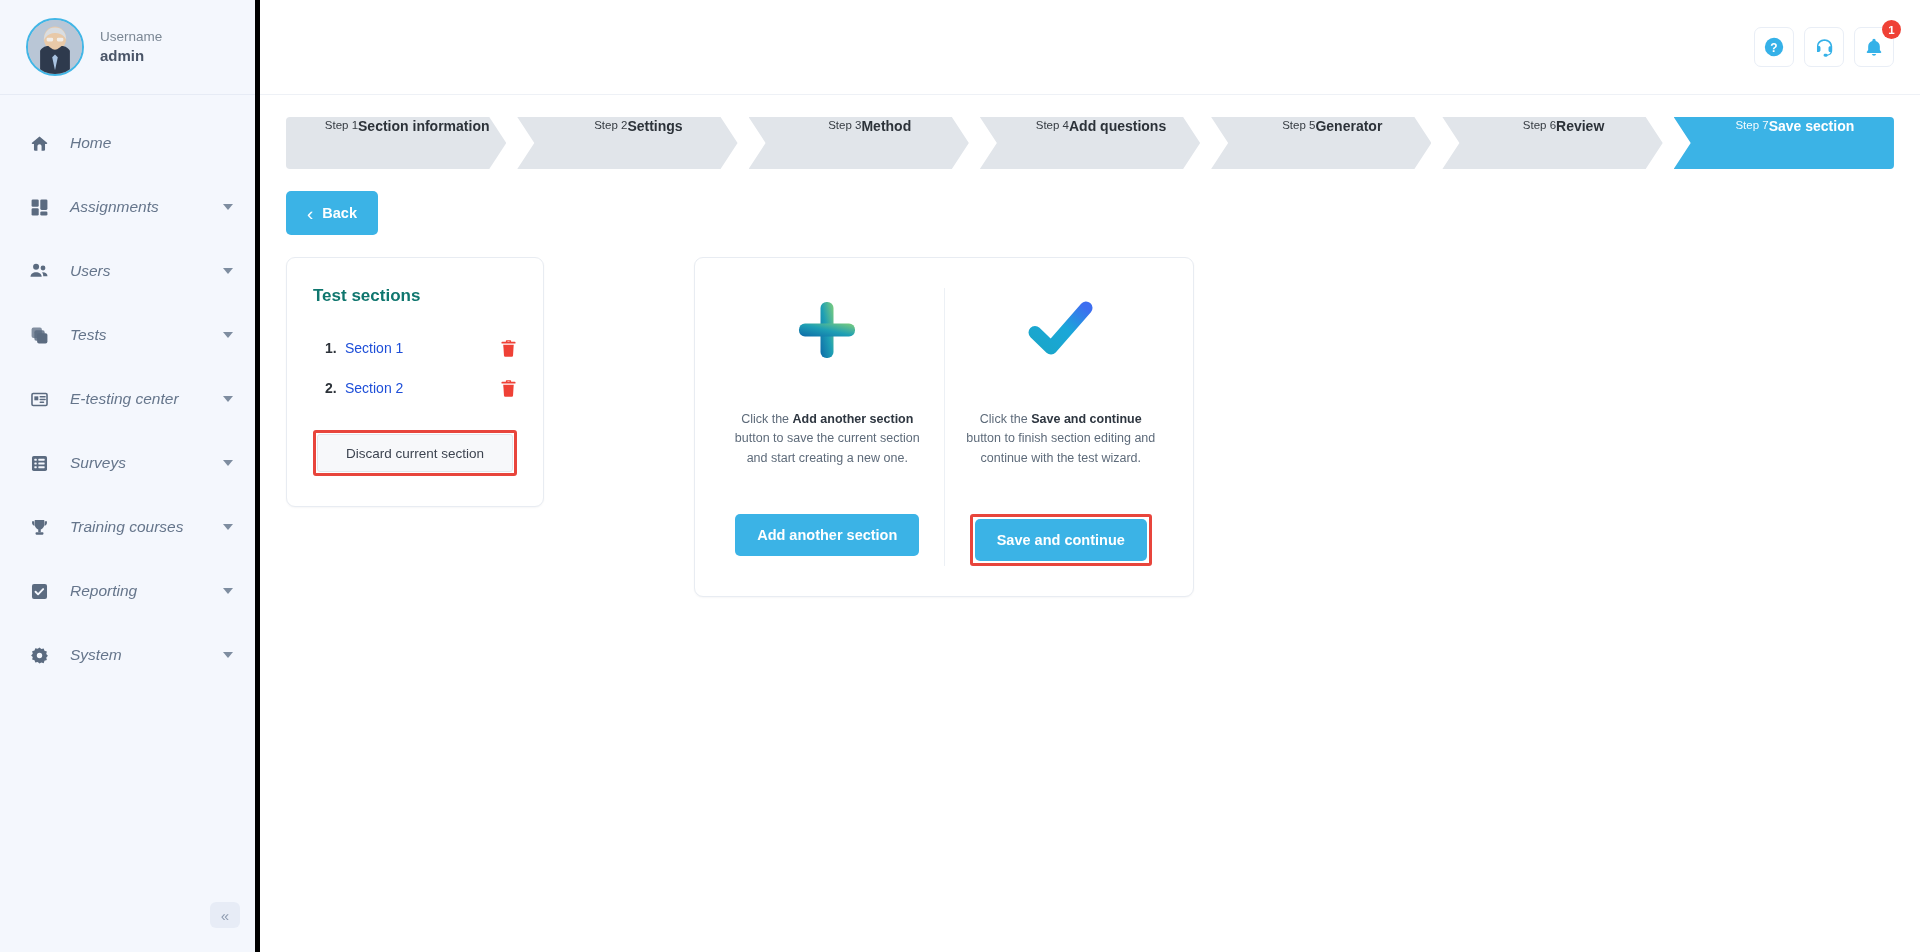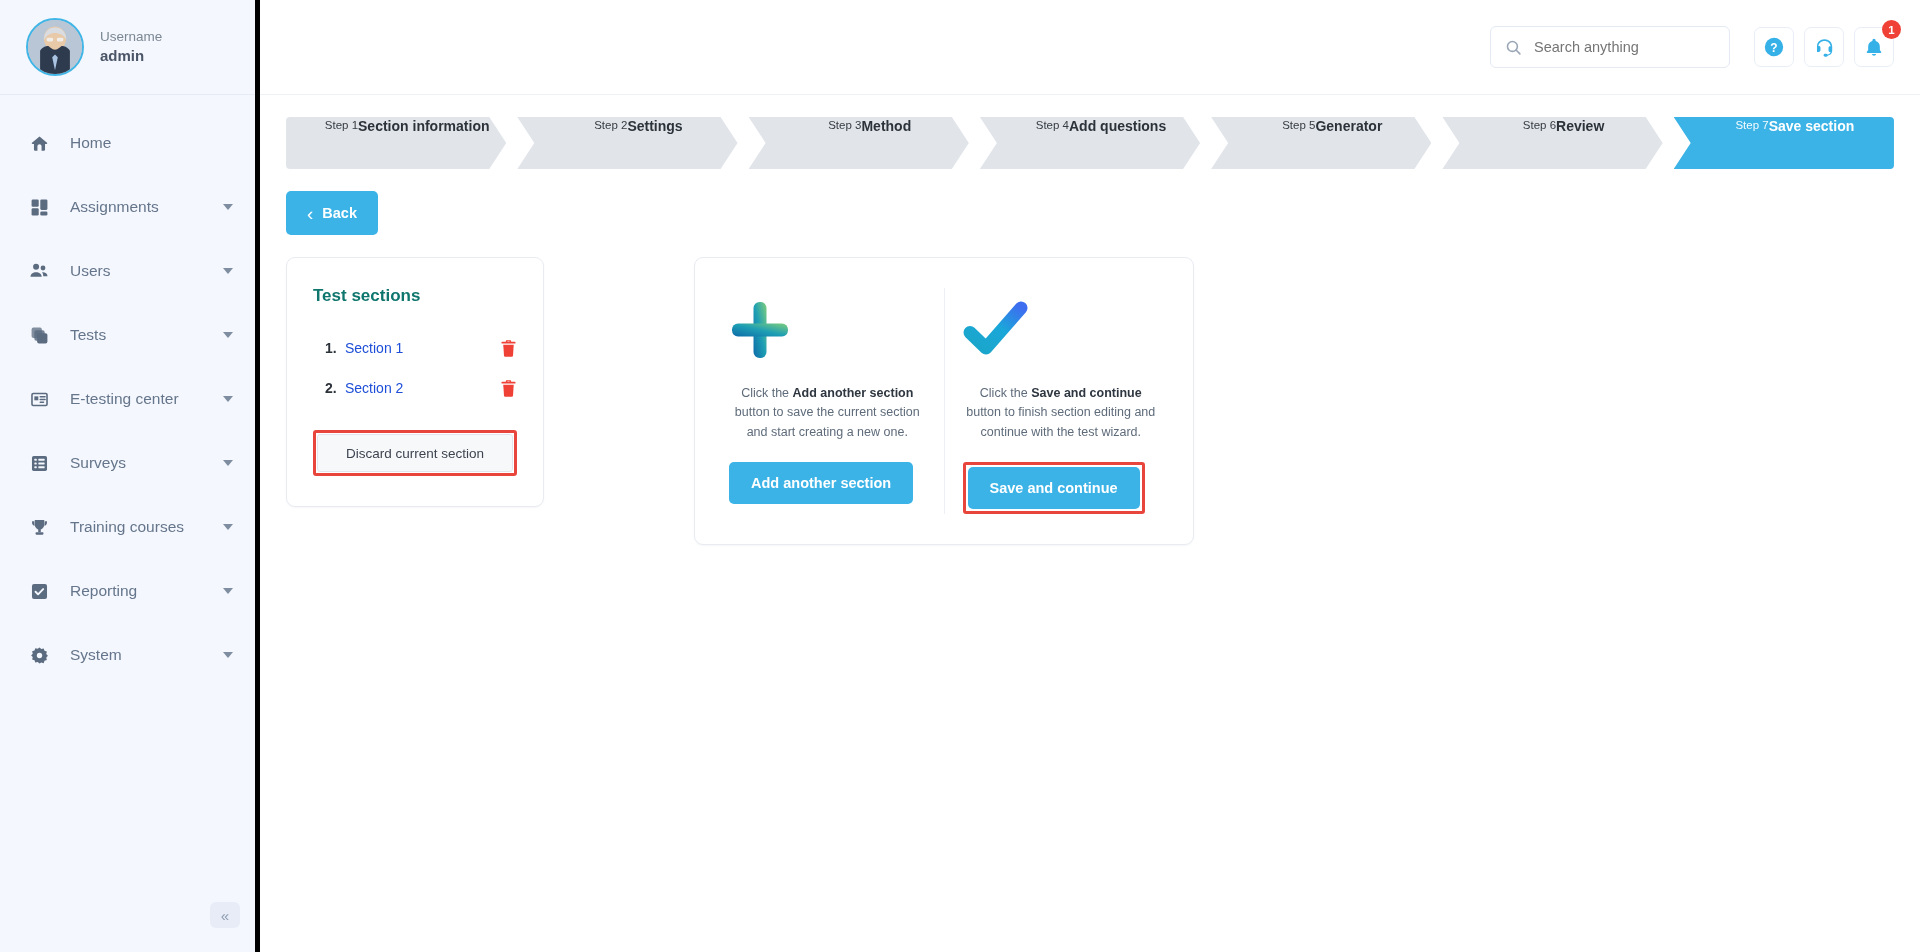--- a/index.html
+++ b/index.html
@@ -31,21 +31,21 @@
     border: 2px solid #41b6e6;
     overflow: hidden; flex: 0 0 58px;
     background: #c8d3e0;
     position: relative;
   }
   .avatar svg { display: block; width: 100%; height: 100%; }
   .user-meta { margin-left: 16px; line-height: 1.35; }
   .user-label { font-size: 13.5px; color: #7b8794; }
   .user-name { font-size: 15px; color: #4a5568; font-weight: bold; }
 
-  .nav { padding-top: 16px; flex: 1; }
+  .nav { padding-top: 16px; flex: 1; font-style: italic; }
   .nav-item {
     height: 64px;
     display: flex; align-items: center;
     padding-left: 26px; padding-right: 18px;
     cursor: pointer;
     position: relative;
   }
   .nav-ico {
     width: 26px; flex: 0 0 26px;
     display: flex; align-items: center; justify-content: center;
@@ -184,21 +184,21 @@
     border-radius: 3px;
     font-size: 13.5px; color: #3d4450;
     cursor: pointer;
     font-family: "Liberation Sans", sans-serif;
   }
 
   
   .actions-card { width: 500px; padding: 30px 16px 30px 16px; display: flex; }
   .action-pane {
     flex: 1; display: flex; flex-direction: column;
-    align-items: flex-start; padding: 0 18px;
+    align-items: center; padding: 0 18px; gap: 26px;
   }
   .action-pane.left-pane { border-right: 1px solid #ecf0f5; }
   .big-ico { height: 84px; display: flex; align-items: center; justify-content: center; }
   .pane-text {
     font-size: 12.5px; color: #5e6b7a; text-align: center;
     line-height: 1.55; margin-top: 12px; min-height: 58px;
   }
   .pane-text b { color: #2e3640; }
   .pane-btn {
     margin-top: 20px;
@@ -358,27 +358,20 @@
     </nav>
 
     <div class="collapse-btn">
       <span>«</span>
     </div>
   </aside>
 
   <div class="content">
 
     <header class="header">
-      <div class="search-box">
-        <svg width="17" height="17" viewBox="0 0 24 24" fill="none" stroke="currentColor" stroke-width="2.2">
-            <circle cx="10.5" cy="10.5" r="7"></circle>
-            <path d="M15.6 15.6L21 21" stroke-linecap="round"></path>
-          </svg>
-        <input class="search-input" type="text" placeholder="Search anything" style="">
-      </div>
 
       <div class="hdr-btn">
         <svg width="22" height="22" viewBox="0 0 24 24">
             <circle cx="12" cy="12" r="10" fill="#35b1e8"></circle>
             <text x="12" y="17" text-anchor="middle" font-size="13" font-weight="bold" fill="#fff" font-family="Liberation Sans, sans-serif">?</text>
           </svg>
       </div>
 
       <div class="hdr-btn">
         <svg width="21" height="21" viewBox="0 0 24 24" fill="currentColor">

